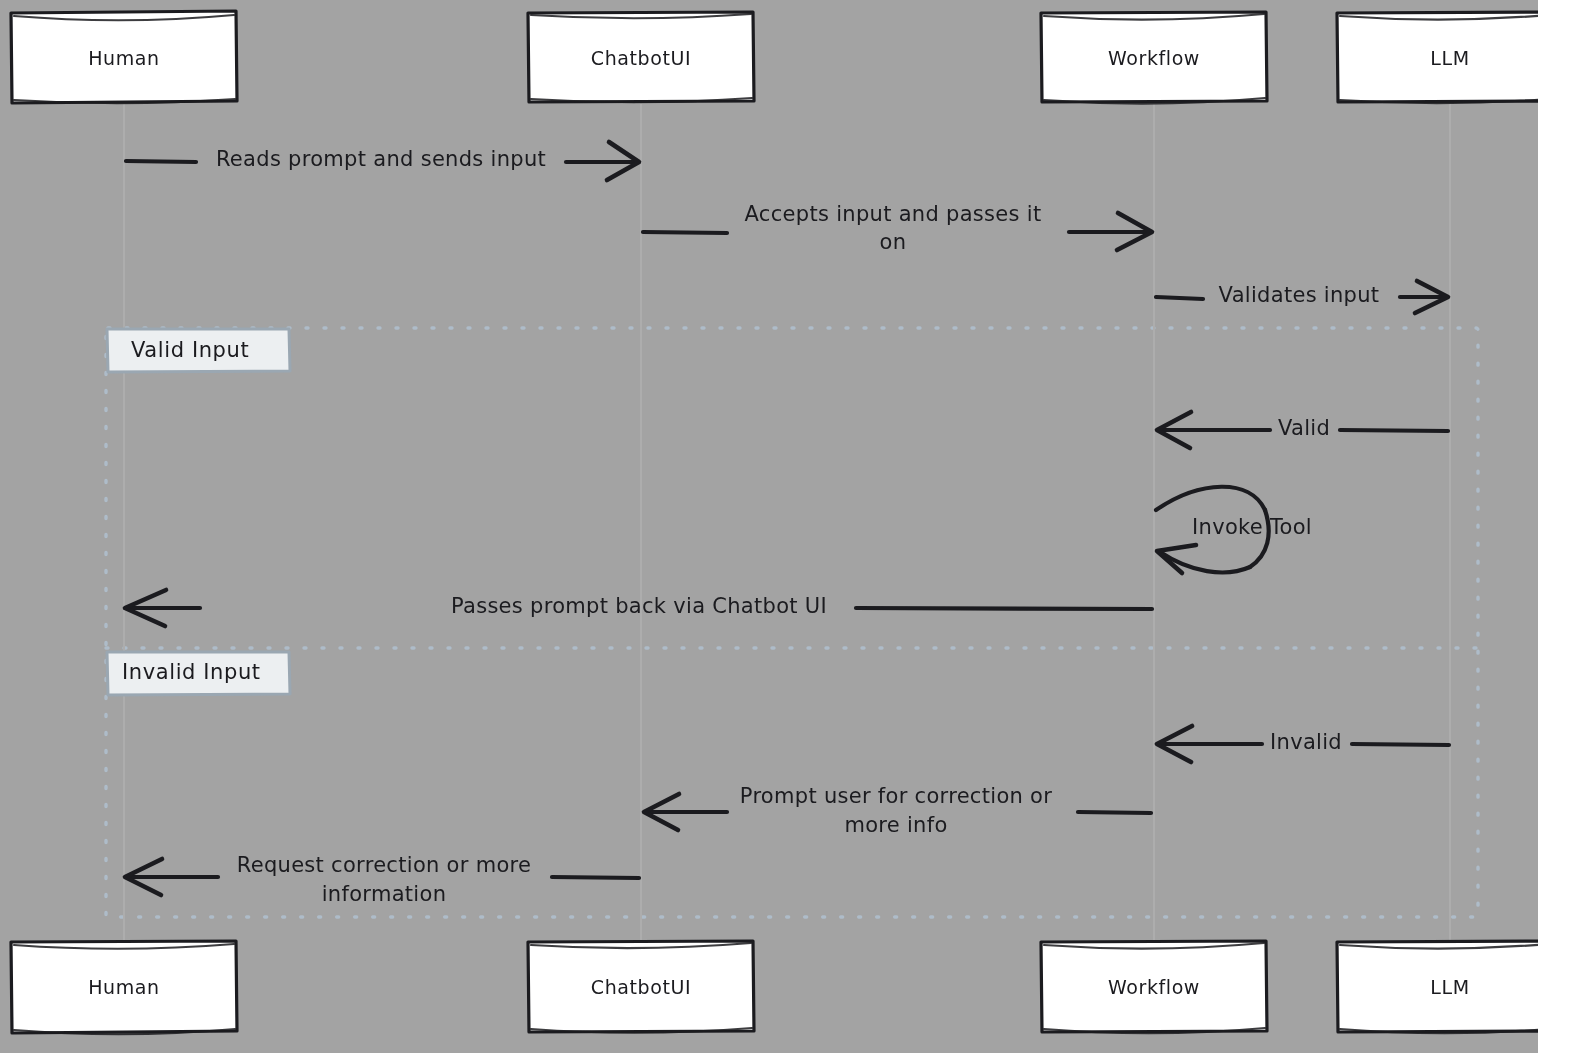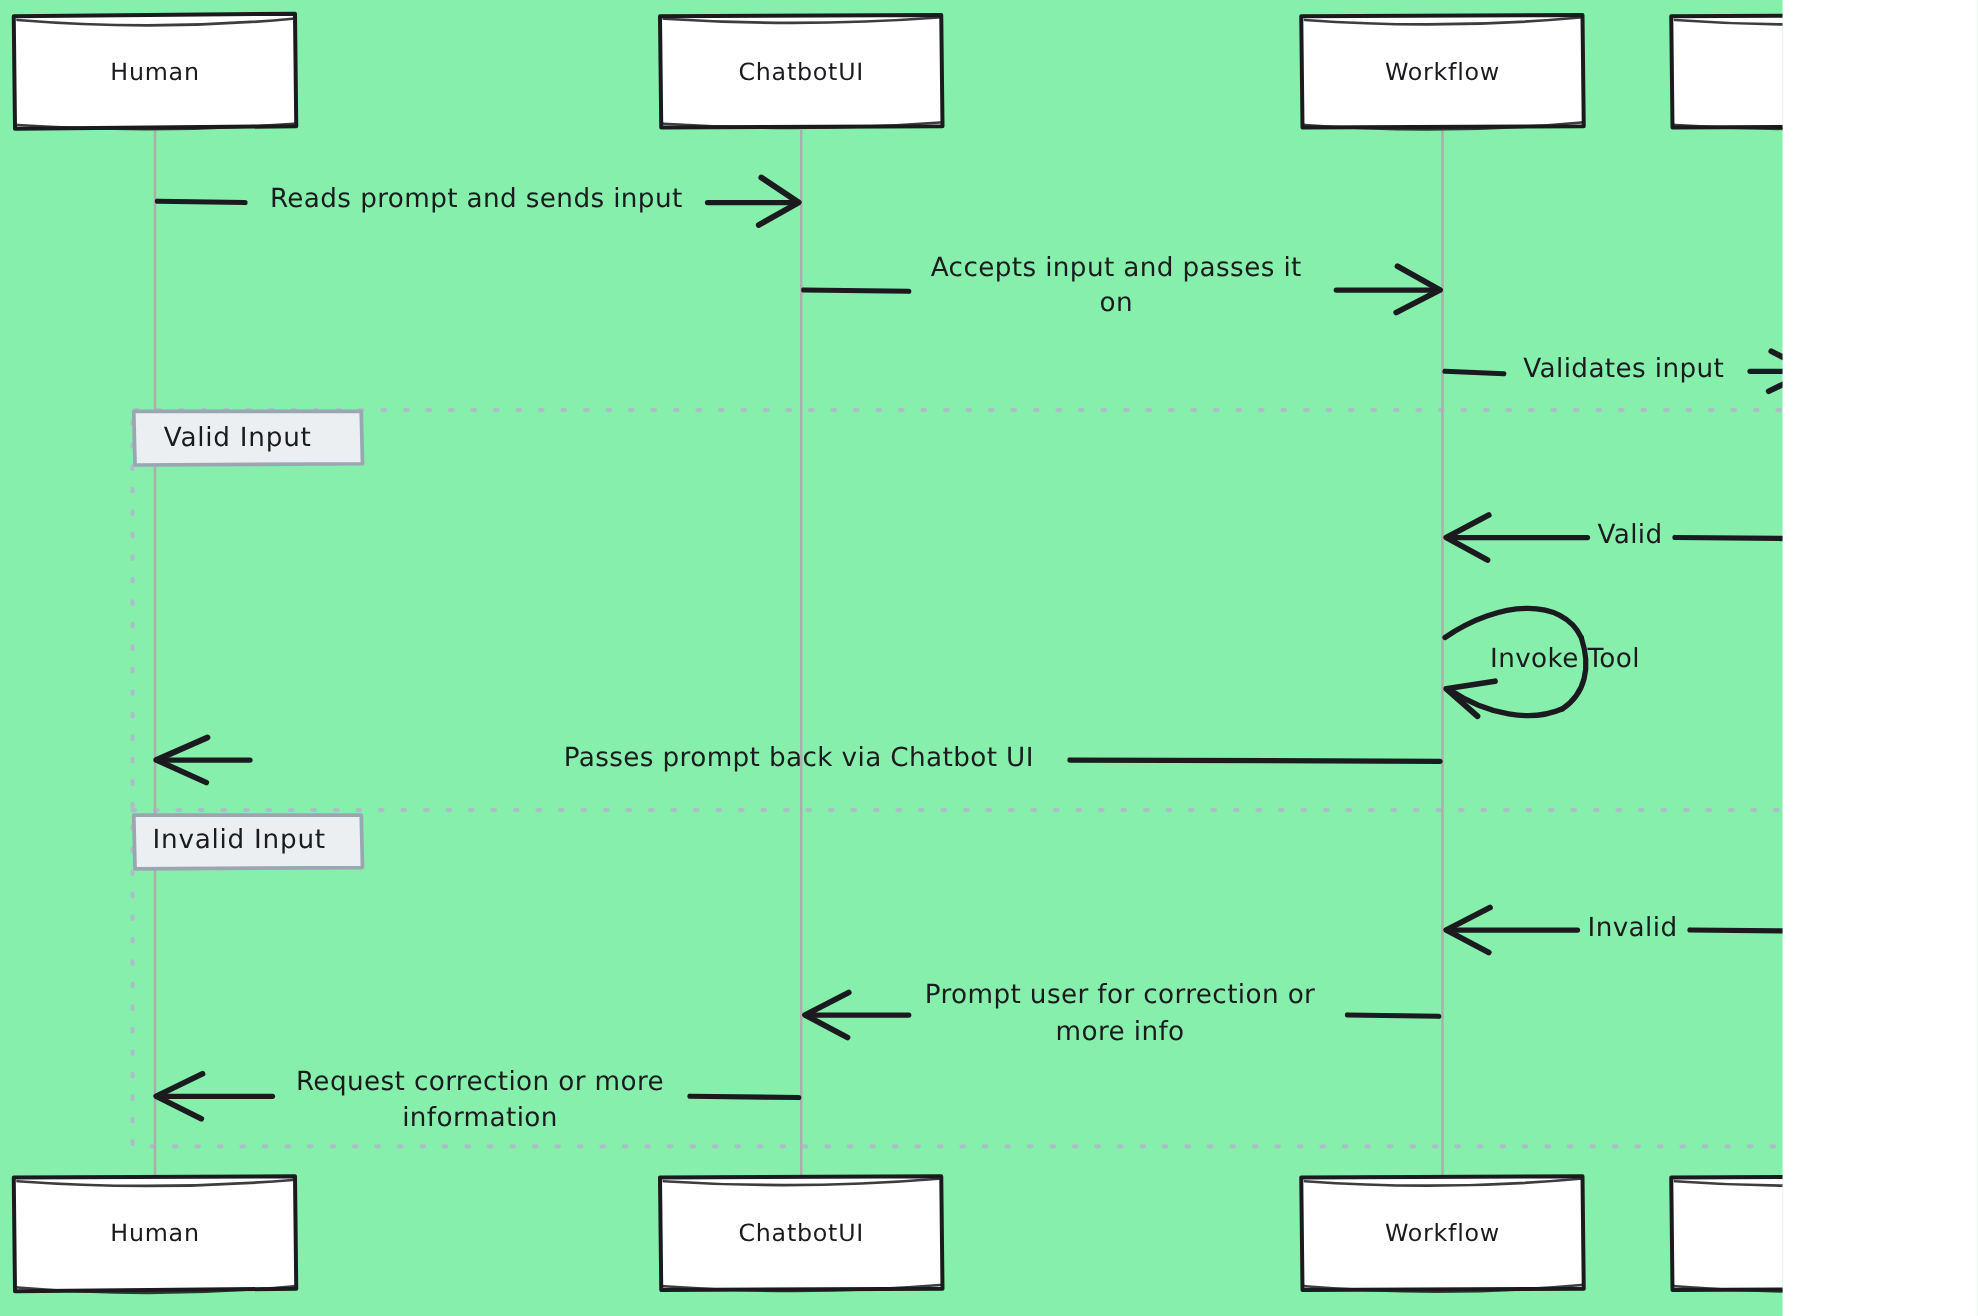--- a/index.html
+++ b/index.html
@@ -5,23 +5,23 @@
   html, body {
     margin: 0;
     padding: 0;
     background: #ffffff;
   }
   body {
     font-family: "DejaVu Sans", sans-serif;
   }
   #canvas {
     position: relative;
-    width: 1426px;
+    width: 1538px;
     height: 1053px;
-    background: #86efac;
+    background: #a3a3a3;
     overflow: hidden;
   }
   #diagram-svg {
     position: absolute;
     left: 0;
     top: 0;
     width: 1582px;
     height: 1053px;
   }
   .actor-label {

